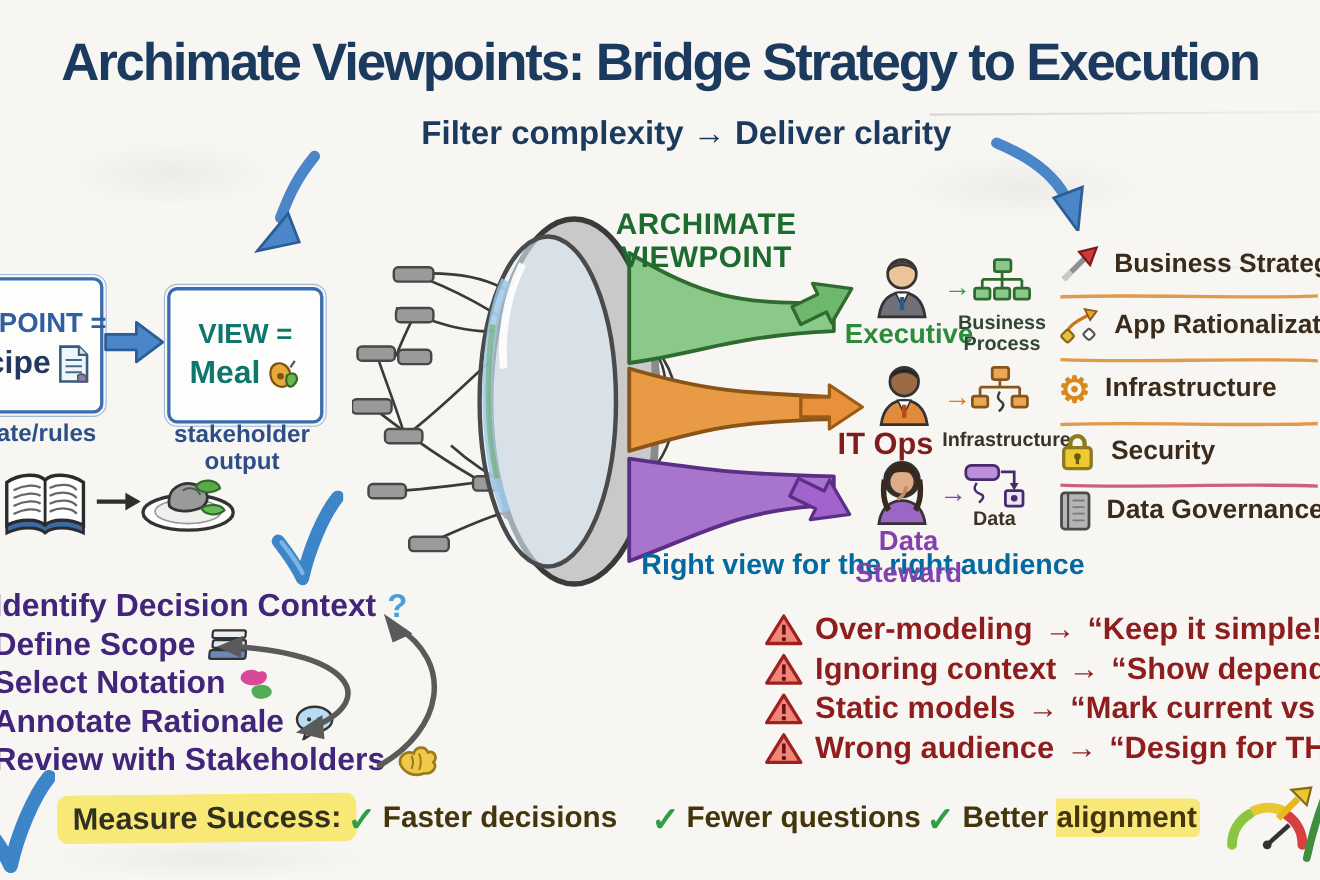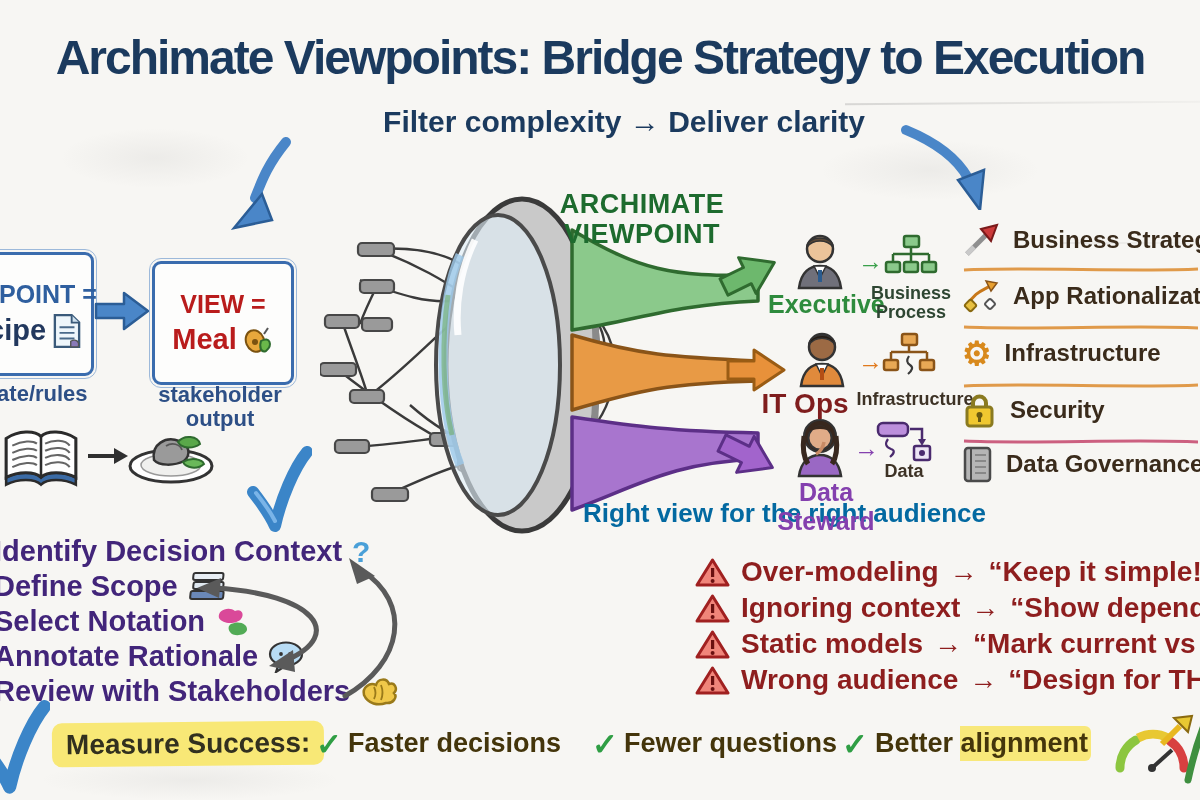--- a/index.html
+++ b/index.html
@@ -19,21 +19,21 @@
     top:105px;left:0;width:1200px;text-align:center;
     font-size:30px;font-weight:bold;color:#1b3a5e;padding-left:24px;
   }
   
   .sketchbox{
     background:#fdfdfc;border:3px solid #3a6cae;border-radius:9px;
     outline:1px solid #9db9da;outline-offset:2px;
     display:flex;flex-direction:column;align-items:center;justify-content:center;gap:4px;
   }
   .box-line1{font-size:25px;font-weight:bold;color:#2f5f9f;}
-  .box-line1.maroon,.box-line2.maroon{color:#b91c1c;}
+  .box-line1.maroon,.box-line2.maroon{color:#0f766e;}
   .box-line2{font-size:29px;font-weight:bold;color:#22385e;display:flex;align-items:center;gap:7px;}
   .box-caption{font-size:22px;font-weight:bold;color:#2d4f86;text-align:center;line-height:1.1;}
   
   .steps{left:-6px;top:534px;width:430px;}
   .step{display:flex;align-items:center;gap:10px;height:35px;
     font-size:29px;font-weight:bold;color:#42257a;white-space:nowrap;}
   .q-icon{font-size:30px;font-weight:bold;color:#4aa0d8;}
   
   .persona-name{font-weight:bold;text-align:center;}
   .mini-arrow{font-size:25px;font-weight:bold;}

